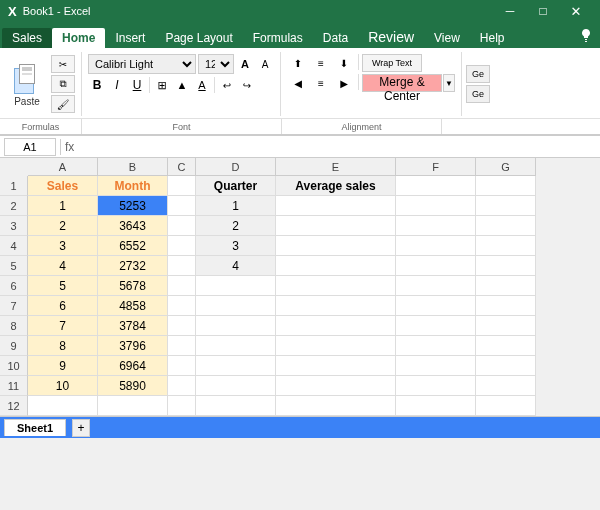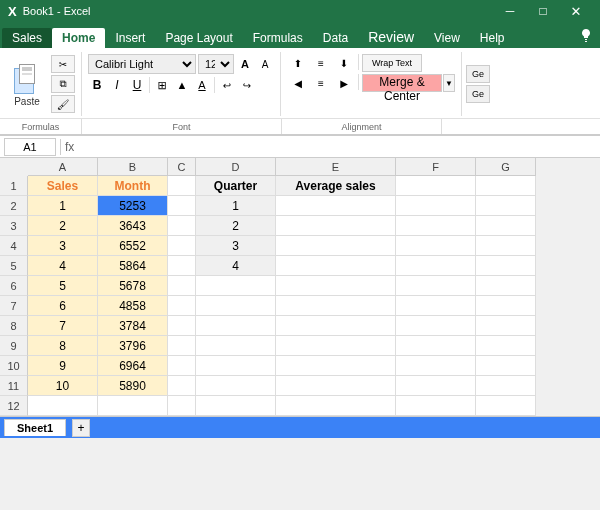--- a/index.html
+++ b/index.html
@@ -191,21 +191,21 @@
         <div style="width:70px; border-right:1px solid #ddd; border-bottom:1px solid #ddd; display:flex; align-items:center; justify-content:center; font-size:12px; background:#fff2cc; padding:0 3px;">6552</div>
         <div style="width:28px; border-right:1px solid #ddd; border-bottom:1px solid #ddd; background:white;"></div>
         <div style="width:80px; border-right:1px solid #ddd; border-bottom:1px solid #ddd; display:flex; align-items:center; justify-content:center; font-size:12px; padding:0 3px;">3</div>
         <div style="width:120px; border-right:1px solid #ddd; border-bottom:1px solid #ddd; background:white;"></div>
         <div style="width:80px; border-right:1px solid #ddd; border-bottom:1px solid #ddd; background:white;"></div>
         <div style="width:60px; border-right:1px solid #ddd; border-bottom:1px solid #ddd; background:white;"></div>
       </div>
 
       <div style="display:flex; height:20px;">
         <div style="width:70px; border-right:1px solid #ddd; border-bottom:1px solid #ddd; display:flex; align-items:center; justify-content:center; font-size:12px; background:#fff2cc; padding:0 3px;">4</div>
-        <div style="width:70px; border-right:1px solid #ddd; border-bottom:1px solid #ddd; display:flex; align-items:center; justify-content:center; font-size:12px; background:#fff2cc; padding:0 3px;">5864</div>
+        <div style="width:70px; border-right:1px solid #ddd; border-bottom:1px solid #ddd; display:flex; align-items:center; justify-content:center; font-size:12px; background:#fff2cc; padding:0 3px;">2732</div>
         <div style="width:28px; border-right:1px solid #ddd; border-bottom:1px solid #ddd; background:white;"></div>
         <div style="width:80px; border-right:1px solid #ddd; border-bottom:1px solid #ddd; display:flex; align-items:center; justify-content:center; font-size:12px; padding:0 3px;">4</div>
         <div style="width:120px; border-right:1px solid #ddd; border-bottom:1px solid #ddd; background:white;"></div>
         <div style="width:80px; border-right:1px solid #ddd; border-bottom:1px solid #ddd; background:white;"></div>
         <div style="width:60px; border-right:1px solid #ddd; border-bottom:1px solid #ddd; background:white;"></div>
       </div>
 
       <div style="display:flex; height:20px;">
         <div style="width:70px; border-right:1px solid #ddd; border-bottom:1px solid #ddd; display:flex; align-items:center; justify-content:center; font-size:12px; background:#fff2cc; padding:0 3px;">5</div>
         <div style="width:70px; border-right:1px solid #ddd; border-bottom:1px solid #ddd; display:flex; align-items:center; justify-content:center; font-size:12px; background:#fff2cc; padding:0 3px;">5678</div>

